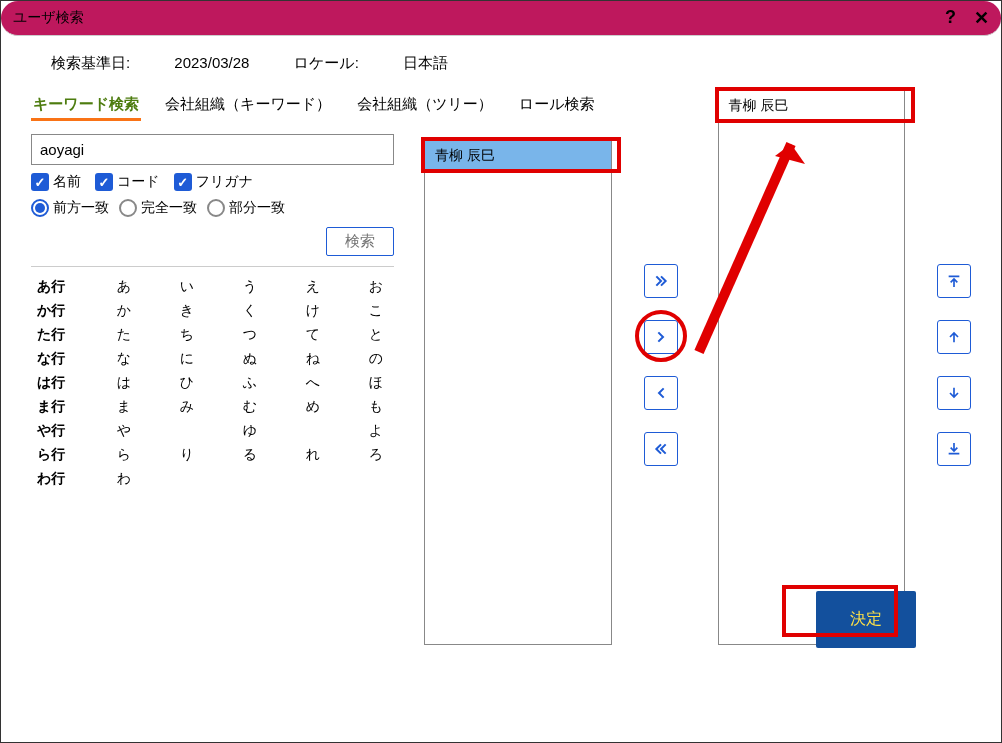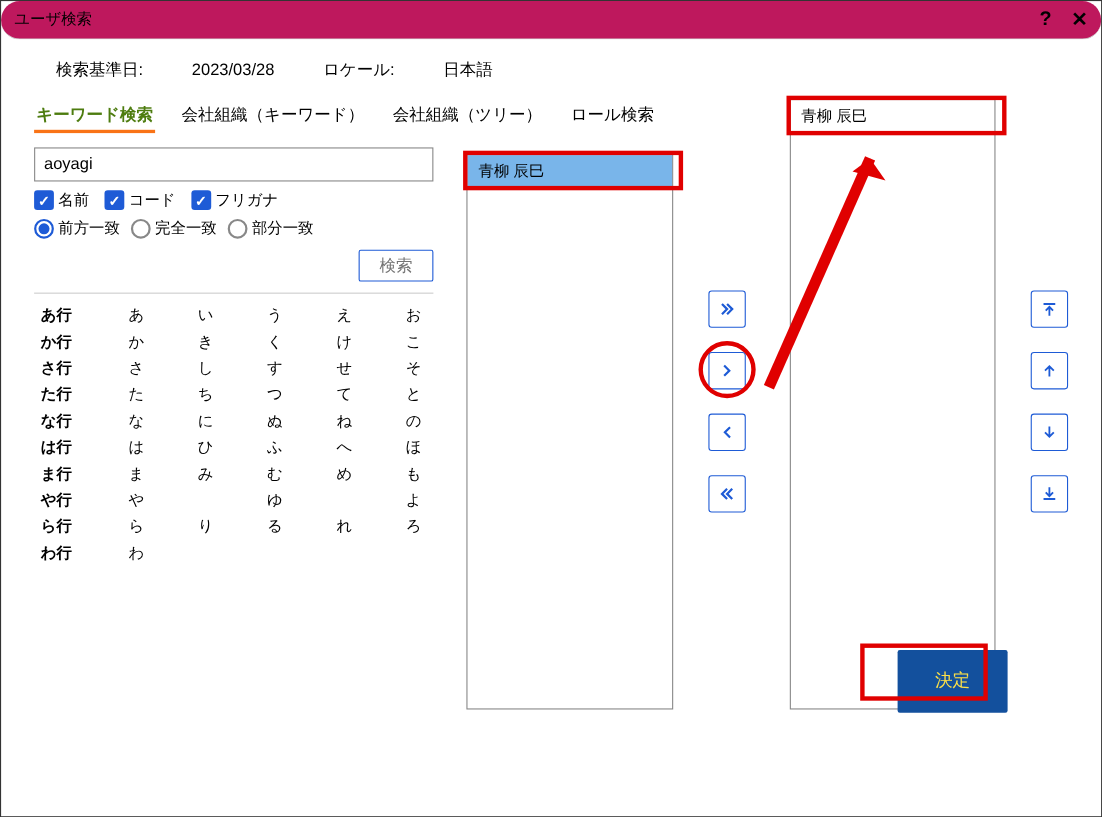--- a/index.html
+++ b/index.html
@@ -129,28 +129,20 @@
             </div>
           <div class="kana-row">
               <span class="kana-head">か行</span>
               <span class="kana-cell">か</span>
               <span class="kana-cell">き</span>
               <span class="kana-cell">く</span>
               <span class="kana-cell">け</span>
               <span class="kana-cell">こ</span>
             </div>
           <div class="kana-row">
-              <span class="kana-head">さ行</span>
-              <span class="kana-cell">さ</span>
-              <span class="kana-cell">し</span>
-              <span class="kana-cell">す</span>
-              <span class="kana-cell">せ</span>
-              <span class="kana-cell">そ</span>
-            </div>
-          <div class="kana-row">
               <span class="kana-head">た行</span>
               <span class="kana-cell">た</span>
               <span class="kana-cell">ち</span>
               <span class="kana-cell">つ</span>
               <span class="kana-cell">て</span>
               <span class="kana-cell">と</span>
             </div>
           <div class="kana-row">
               <span class="kana-head">な行</span>
               <span class="kana-cell">な</span>

